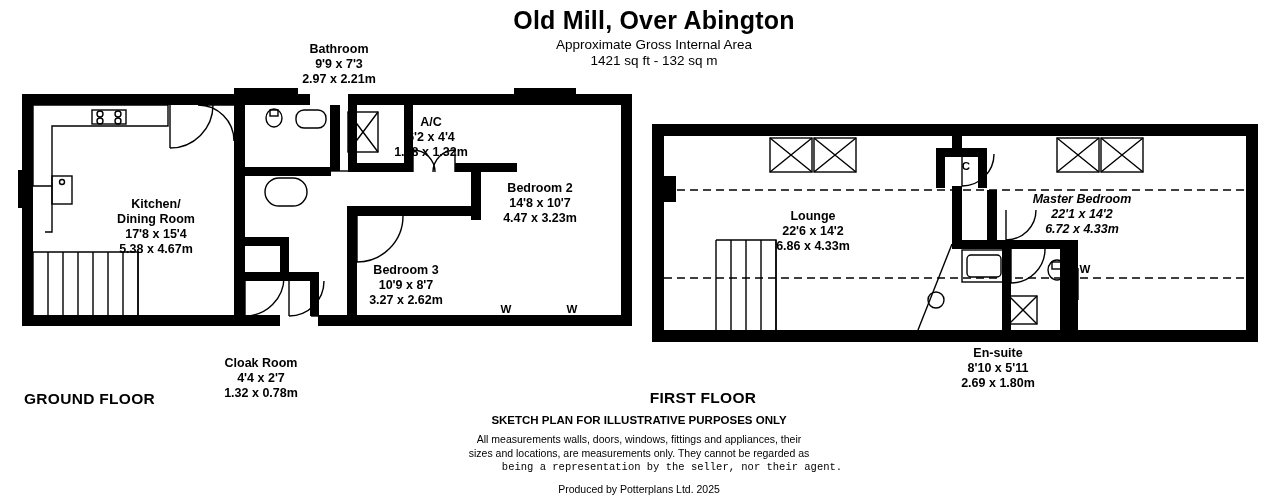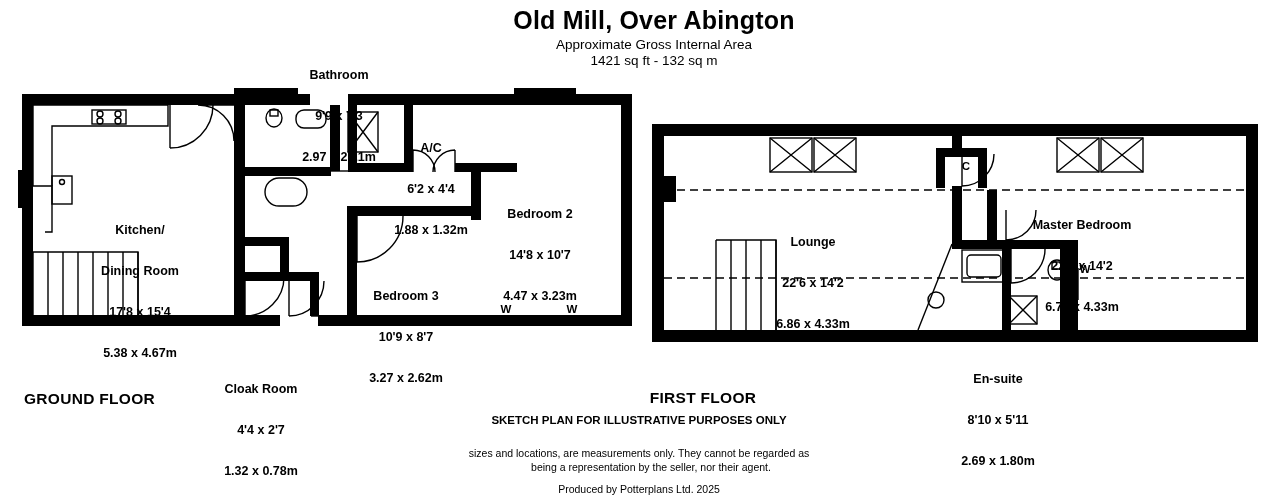--- a/index.html
+++ b/index.html
@@ -37,21 +37,21 @@
     top: 53px; left: 654px;
     font-size: 13.5px;
   }
 
   .room-label {
     font-size: 12.5px;
     font-weight: bold;
     line-height: 15px;
     text-align: center;
   }
-  .room-label .ln { display: block; margin-top: 26px; }
+  .room-label .ln { display: block; }
 
   .small-label {
     font-size: 11.5px;
     font-weight: bold;
     text-align: center;
     line-height: 14px;
   }
 
   .floor-title {
     font-size: 15.5px;
@@ -251,21 +251,21 @@
       <rect x="1009" y="296" width="28" height="28"></rect>
       <path d="M1009 296 L1037 324 M1037 296 L1009 324"></path>
 
       <path d="M962 154 L962 186 M962 186 A32 32 0 0 0 994 154"></path>
       <path d="M1006 210 L1006 240 M1006 240 A30 30 0 0 0 1036 210"></path>
       <path d="M1011 249 L1011 283 M1011 283 A34 34 0 0 0 1045 249" stroke-dasharray="0"></path>
       <path d="M1078 268 L1078 300"></path>
     </g>
   </svg>
 
-  <div class="txt center room-label" style="top:197px; left:140px;">
+  <div class="txt center room-label" style="top:197px; left:156px;">
     <span class="ln">Kitchen/</span>
     <span class="ln">Dining Room</span>
     <span class="ln">17'8 x 15'4</span>
     <span class="ln">5.38 x 4.67m</span>
   </div>
 
   <div class="txt center room-label" style="top:42px; left:339px;">
     <span class="ln">Bathroom</span>
     <span class="ln">9'9 x 7'3</span>
     <span class="ln">2.97 x 2.21m</span>
@@ -299,35 +299,36 @@
   <div class="txt center small-label" style="top:302px; left:572px;">W</div>
 
   <div class="txt floor-title" style="top:390px; left:24px;">GROUND FLOOR</div>
 
   <div class="txt center room-label" style="top:209px; left:813px;">
     <span class="ln">Lounge</span>
     <span class="ln">22'6 x 14'2</span>
     <span class="ln">6.86 x 4.33m</span>
   </div>
 
-  <div class="txt center room-label" style="top:192px; left:1082px;">
+  <div class="txt center room-label" style="top:192px; left:1082px;font-style:italic;">
     <span class="ln">Master Bedroom</span>
     <span class="ln">22'1 x 14'2</span>
     <span class="ln">6.72 x 4.33m</span>
   </div>
 
   <div class="txt center room-label" style="top:346px; left:998px;">
     <span class="ln">En-suite</span>
     <span class="ln">8'10 x 5'11</span>
     <span class="ln">2.69 x 1.80m</span>
   </div>
 
   <div class="txt center small-label" style="top:159px; left:966px;">C</div>
   <div class="txt center small-label" style="top:262px; left:1085px;">W</div>
 
   <div class="txt center floor-title" style="top:389px; left:703px;">FIRST FLOOR</div>
 
   <div class="txt center disclaimer-head" style="top:414px; left:639px;">SKETCH PLAN FOR ILLUSTRATIVE PURPOSES ONLY</div>
+  <div class="txt center disclaimer-body" style="top:432px; left:639px;">All measurements walls, doors, windows, fittings and appliances, their</div>
   <div class="txt center disclaimer-body" style="top:446px; left:639px;">sizes and locations, are measurements only. They cannot be regarded as</div>
-  <div class="txt center disclaimer-body" style="top:460px; left:651px;">being a representation by the seller, nor their agent.</div>
+  <div class="txt center disclaimer-body" style="top:460px; left:672px;font-family:Liberation Mono, monospace;">being a representation by the seller, nor their agent.</div>
   <div class="txt center producer" style="top:483px; left:639px;">Produced by Potterplans Ltd. 2025</div>
 
 </div>
 
 </body></html>

